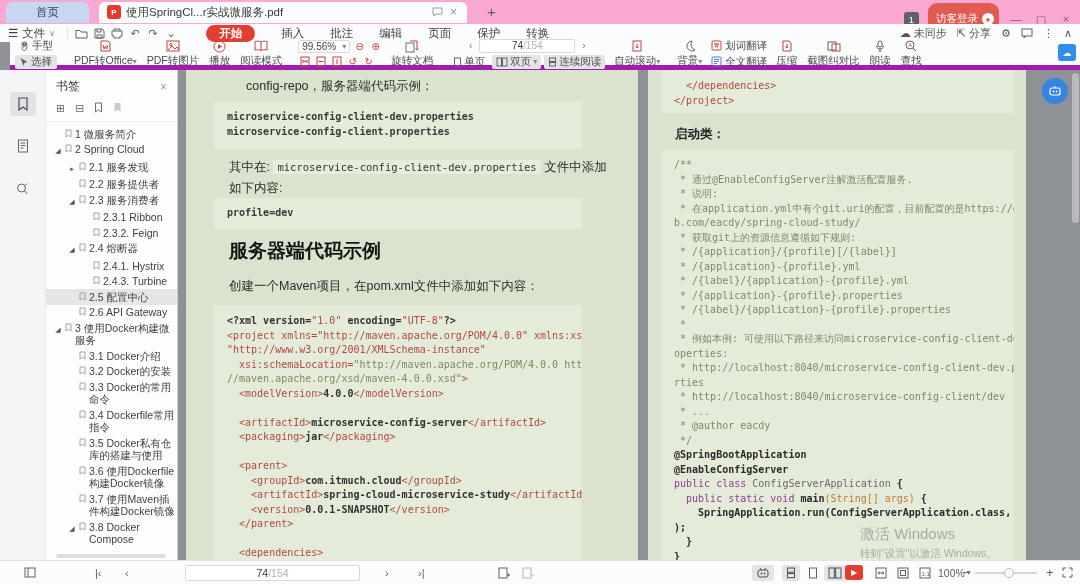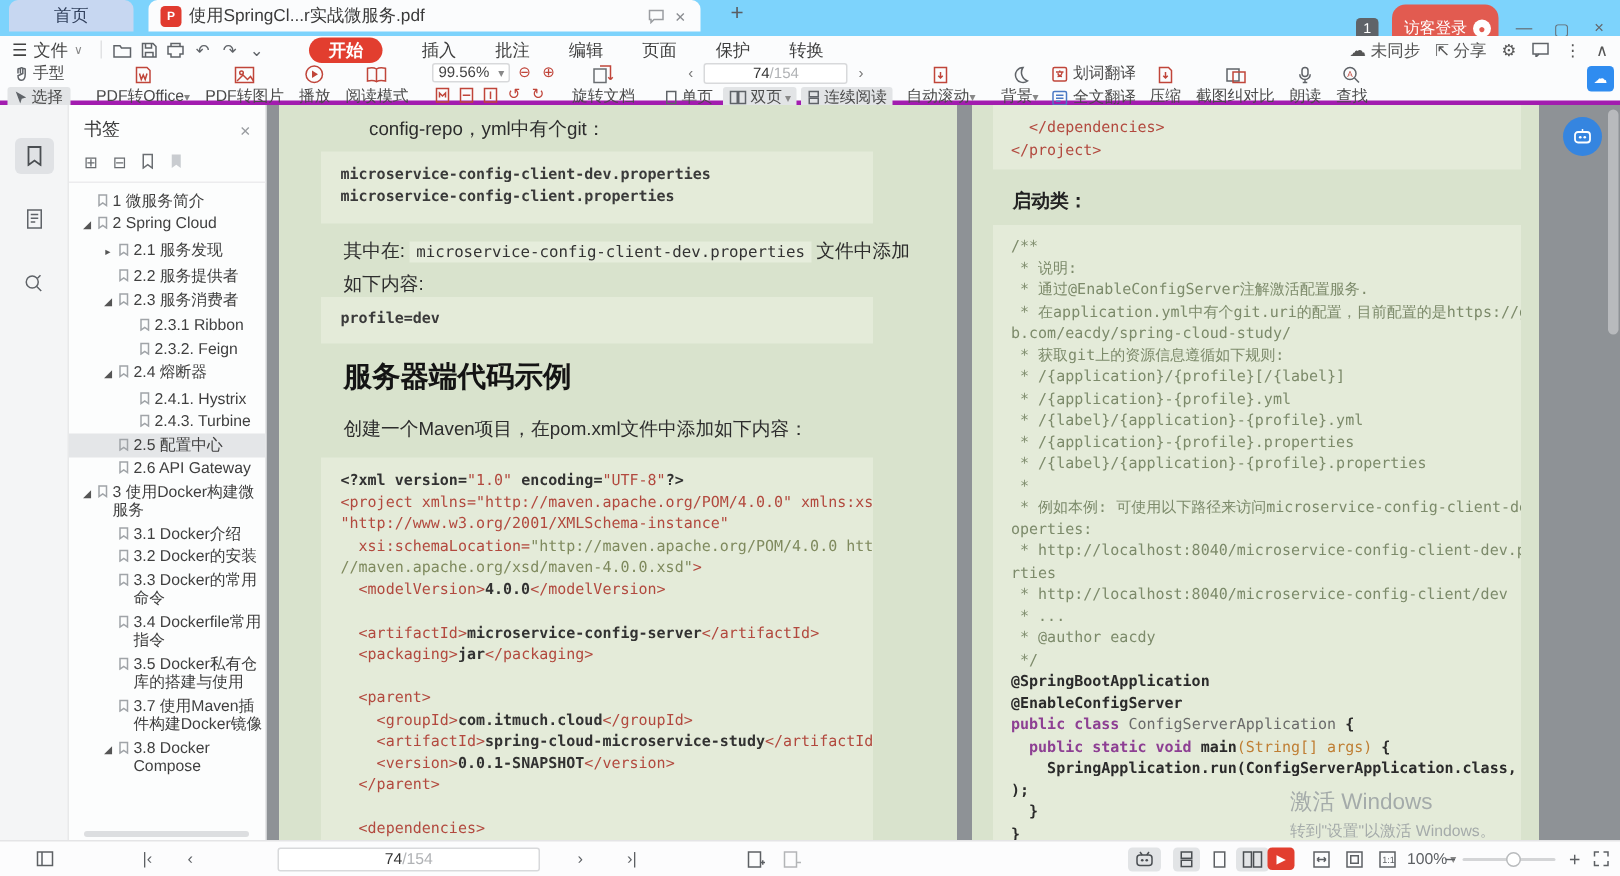--- a/index.html
+++ b/index.html
@@ -1,21 +1,21 @@
 <!DOCTYPE html>
 <html><head>
 <meta charset="utf-8">
 <style>
   *{box-sizing:border-box;margin:0;padding:0}
   html,body{width:1080px;height:584px;overflow:hidden}
   body{font-family:"Liberation Sans","DejaVu Sans",sans-serif;font-size:12px;color:#3c3c3c}
   #app{position:relative;width:1080px;height:584px;background:#8e9296;overflow:hidden}
 
   
-  .tabbar{position:absolute;top:0;left:0;right:0;height:24px;background:#7dd3fc;display:flex;align-items:flex-start}
+  .tabbar{position:absolute;top:0;left:0;right:0;height:24px;background:#f9a8d4;display:flex;align-items:center}
   .home-tab{height:21px;margin-left:6px;padding:0 30px;background:#c7d7f1;border-radius:6px 6px 0 0;font-size:11.5px;color:#33425e;display:flex;align-items:center}
   .doc-tab{height:21px;margin-left:10px;width:368px;background:#fbfcfd;border-radius:6px 6px 0 0;display:flex;align-items:center;gap:5px;padding:0 8px;font-size:11.5px;color:#3a3a3a}
   .pdficon{width:14px;height:14px;border-radius:3px;background:#e13b2f;color:#fff;font-size:8px;font-weight:bold;display:flex;align-items:center;justify-content:center;flex:0 0 auto}
   .doc-title{flex:1;white-space:nowrap;overflow:hidden}
   .tab-x{color:#8a8d91;font-size:12px;padding:0 2px}
   .newtab{margin-left:14px;font-size:15px;color:#5a5d61;padding:0 6px 2px}
   .tabbar-right{position:absolute;right:6px;top:3px;display:flex;align-items:center;gap:9px}
   .msg-badge{min-width:15px;height:15px;border-radius:3px;background:#5f6368;color:#fff;font-size:9.5px;display:flex;align-items:center;justify-content:center;padding:0 3px}
   .login-pill{height:32px;border-radius:9px;background:#e25b50;color:#fff;font-size:10.5px;display:flex;align-items:center;gap:4px;padding:0 5px 0 8px}
   .login-ava{width:12px;height:12px;border-radius:50%;background:#fff;color:#e25b50;font-size:8px;display:flex;align-items:center;justify-content:center}
@@ -25,21 +25,21 @@
   .menubar{position:absolute;top:24px;left:0;right:0;height:18px;background:#fbfcfd;display:flex;align-items:center;font-size:11.5px;color:#424242}
   .menubar .file{display:flex;align-items:center;gap:4px;padding:0 8px}
   .mb-sep{width:1px;height:12px;background:#e1e2e4;margin:0 4px}
   .mb-ico{width:18px;text-align:center;color:#5f6368;font-size:11px}
   .menu-tabs{display:flex;align-items:center;gap:26px;margin-left:26px}
   .menu-tab{color:#3e3e3e}
   .menu-tab.active{background:#e23e2f;color:#fff;border-radius:9px;padding:1px 13px;font-weight:bold}
   .menubar-right{position:absolute;right:8px;display:flex;align-items:center;gap:10px;color:#555;font-size:11px}
 
   
-  .ribbon{position:absolute;top:42px;left:0;right:0;height:28px;background:#fbfcfd;border-bottom:3px solid #a21caf;display:flex;align-items:flex-start;font-size:10.5px;color:#4a4a4a}
+  .ribbon{position:absolute;top:42px;left:10px;right:0;height:28px;background:#fbfcfd;border-bottom:5px solid #a21caf;display:flex;align-items:center;font-size:10.5px;color:#4a4a4a}
   .rsep{width:1px;background:#e7e8ea;margin:3px 3px}
   .stack{display:flex;flex-direction:column;justify-content:center;gap:2px;padding:0 5px}
   .stack .srow{display:flex;align-items:center;gap:3px;padding:0 4px;border-radius:2px}
   .stack .srow.sel{background:#e2e4e6}
   .rbtn{display:flex;flex-direction:column;align-items:center;justify-content:center;gap:1px;padding:1px 5px;border-radius:3px}
   .rbtn .ric{height:13px;display:flex;align-items:center}
   .caret{font-size:8px;color:#888}
   .grp{display:flex;flex-direction:column;justify-content:center;gap:2px;padding:0 4px}
   .grow{display:flex;align-items:center;gap:3px}
   .zoombox{width:52px;height:13px;border:1px solid #d8d9db;background:#fff;border-radius:2px;font-size:10px;display:flex;align-items:center;justify-content:space-between;padding:0 3px;color:#444}
@@ -73,21 +73,21 @@
   .pageL{left:8px;width:452px}
   .pageR{left:470px;width:378px}
   .para{position:absolute;font-size:12.5px;color:#2d2d2d;line-height:21px}
   .codeblock{position:absolute;background:#e4ebd9;font-family:"DejaVu Sans Mono","Liberation Mono",monospace;font-size:10px;overflow:hidden}
   .cl{white-space:pre;line-height:14.5px;height:14.5px}
   .tk-r{color:#b2493e}
   .tk-s{color:#7f8a5e}
   .tk-p{color:#323232;font-weight:600}
   .tk-n{color:#3a3a3a;font-weight:600}
   .tk-c{color:#7c8a6a}
-  .tk-k{color:#8d3f93;font-weight:bold}
+  .tk-k{color:#8d3f93;font-weight:normal}
   .tk-o{color:#bf7e33}
   .tk-b{color:#2b2b2b;font-weight:bold}
   .tk-i{color:#6a6a6a}
   .inlinecode{background:#e6eddc;font-family:"DejaVu Sans Mono","Liberation Mono",monospace;font-size:10.5px;padding:1px 4px;color:#333}
   h2.dochead{position:absolute;font-size:19px;color:#141414;font-weight:bold;font-family:"Liberation Sans",sans-serif}
   .startlabel{position:absolute;font-size:12.5px;font-weight:600;color:#222}
   .watermark{position:absolute;left:682px;top:455px;color:#9aa0a2;opacity:.85}
   .watermark .w1{font-size:15px}
   .watermark .w2{font-size:10.5px;margin-top:3px}
   .fab{position:absolute;right:12px;top:8px;width:26px;height:26px;border-radius:50%;background:#3585e0;display:flex;align-items:center;justify-content:center}
@@ -593,39 +593,48 @@
             </span>
             <span class="tx">3.5 Docker私有仓库的搭建与使用</span>
           </div>
           <div class="bm-row lvl2">
             <span class="ar"></span>
             <span class="bmi">
               <svg width="7" height="9" viewBox="0 0 7 9">
                 <path d="M1 1h5v7l-2.5-1.8L1 8z" fill="none" stroke="#a0a4a8"></path>
               </svg>
             </span>
+            <span class="tx">3.6 使用Dockerfile构建Docker镜像</span>
+          </div>
+          <div class="bm-row lvl2">
+            <span class="ar"></span>
+            <span class="bmi">
+              <svg width="7" height="9" viewBox="0 0 7 9">
+                <path d="M1 1h5v7l-2.5-1.8L1 8z" fill="none" stroke="#a0a4a8"></path>
+              </svg>
+            </span>
             <span class="tx">3.7 使用Maven插件构建Docker镜像</span>
           </div>
           <div class="bm-row lvl2">
             <span class="ar">◢</span>
             <span class="bmi">
               <svg width="7" height="9" viewBox="0 0 7 9">
                 <path d="M1 1h5v7l-2.5-1.8L1 8z" fill="none" stroke="#a0a4a8"></path>
               </svg>
             </span>
             <span class="tx">3.8 Docker Compose</span>
           </div>
         </div>
       <div class="hscroll"></div>
     </div>
 
     <div class="canvas">
 
       <div class="page pageL">
-        <div class="para" style="left:60px;top:6px">config-repo，yml中有个git：</div>
+        <div class="para" style="left:60px;top:6px">config-repo，服务器端代码示例：</div>
         <div class="codeblock" style="left:28px;top:31px;width:368px;height:48px;padding:9px 0 0 13px">
             <div class="cl"><span class="tk-n">microservice-config-client-dev.properties</span></div>
             <div class="cl"><span class="tk-n">microservice-config-client.properties</span></div>
           </div>
         <div class="para" style="left:43px;top:87px;width:382px">
           <span>其中在:</span>
           <span class="inlinecode">microservice-config-client-dev.properties</span>
           <span>文件中添加如下内容:</span>
         </div>
         <div class="codeblock" style="left:28px;top:128px;width:368px;height:31px;padding:8px 0 0 13px">
@@ -655,22 +664,22 @@
       </div>
 
       <div class="page pageR">
         <div class="codeblock" style="left:14px;top:0;width:352px;height:43px;padding:9px 0 0 12px">
             <div class="cl"><span class="tk-r">  &lt;/dependencies&gt;</span></div>
             <div class="cl"><span class="tk-r">&lt;/project&gt;</span></div>
           </div>
         <div class="startlabel" style="left:27px;top:56px">启动类：</div>
         <div class="codeblock" style="left:14px;top:80px;width:352px;height:410px;padding:8px 0 0 12px">
             <div class="cl"><span class="tk-c">/**</span></div>
+            <div class="cl"><span class="tk-c"> * 通过@EnableConfigServer注解激活配置服务.</span></div>
             <div class="cl"><span class="tk-c"> * 说明:</span></div>
-            <div class="cl"><span class="tk-c"> * 通过@EnableConfigServer注解激活配置服务.</span></div>
             <div class="cl"><span class="tk-c"> * 在application.yml中有个git.uri的配置，目前配置的是https://githu</span></div>
             <div class="cl"><span class="tk-c">b.com/eacdy/spring-cloud-study/</span></div>
             <div class="cl"><span class="tk-c"> * 获取git上的资源信息遵循如下规则:</span></div>
             <div class="cl"><span class="tk-c"> * /{application}/{profile}[/{label}]</span></div>
             <div class="cl"><span class="tk-c"> * /{application}-{profile}.yml</span></div>
             <div class="cl"><span class="tk-c"> * /{label}/{application}-{profile}.yml</span></div>
             <div class="cl"><span class="tk-c"> * /{application}-{profile}.properties</span></div>
             <div class="cl"><span class="tk-c"> * /{label}/{application}-{profile}.properties</span></div>
             <div class="cl"><span class="tk-c"> *</span></div>
             <div class="cl"><span class="tk-c"> * 例如本例: 可使用以下路径来访问microservice-config-client-dev.pr</span></div>

